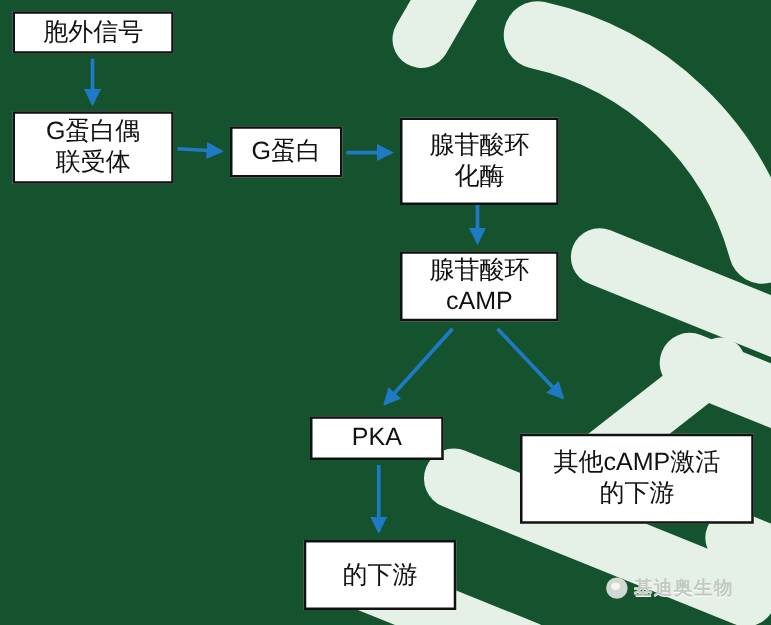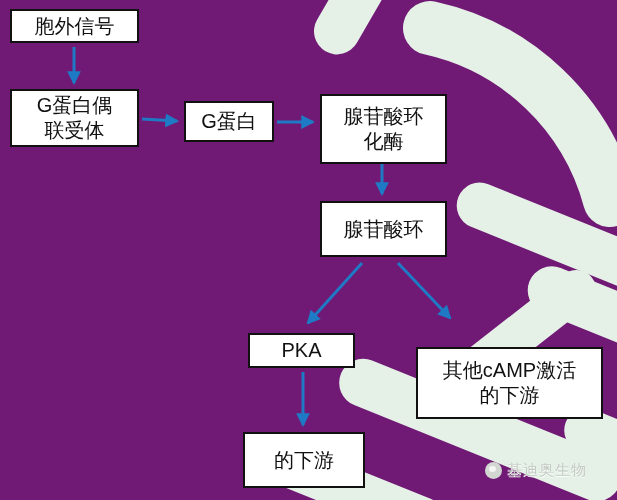--- a/index.html
+++ b/index.html
@@ -1,36 +1,36 @@
 <!DOCTYPE html>
 <html><head>
 <meta charset="utf-8">
 <style>
   html,body{margin:0;padding:0;}
   body{background:#888;font-family:"Liberation Sans","DejaVu Sans",sans-serif;}
   #stage{
-    position:relative;width:617px;height:500px;background:#701a75;
+    position:relative;width:617px;height:500px;background:#14532d;
     overflow:hidden;margin:0 auto;
   }
   #bg-pattern,#arrow-layer{position:absolute;left:0;top:0;width:617px;height:500px;}
   #bg-pattern{z-index:0;}
   #arrow-layer{z-index:1;}
   .node{
     position:absolute;z-index:2;box-sizing:border-box;
     background:#ffffff;border:2px solid #111111;
     display:flex;flex-direction:column;align-items:center;justify-content:center;
     color:#111111;font-size:20px;line-height:25px;text-align:center;
     white-space:nowrap;
   }
   #watermark{
     position:absolute;z-index:3;left:485px;top:461px;
     display:flex;align-items:center;gap:5px;
   }
   #watermark .wm-text{
-    color:#c3c9c3;font-size:15px;font-weight:normal;letter-spacing:1px;
+    color:#c3c9c3;font-size:15px;font-weight:bold;letter-spacing:1px;
     text-shadow:0 1px 0 #ffffff;
   }
   .wm-logo{
     width:17px;height:17px;border-radius:50%;
     background:#d2d7d2;position:relative;display:inline-block;
   }
   .wm-logo::after{
     content:"";position:absolute;left:4px;top:4px;width:7px;height:6px;
     border-radius:50%;background:#f4f6f4;
   }
@@ -83,20 +83,21 @@
     <span>联受体</span>
   </div>
 
   <div class="node" style="left:320px;top:94px;width:127px;height:70px">
     <span>腺苷酸环</span>
     <span>化酶</span>
   </div>
 
   <div class="node" style="left:320px;top:201px;width:127px;height:56px">
     <span>腺苷酸环</span>
+    <span>cAMP</span>
   </div>
 
   <div class="node" style="left:248px;top:333px;width:107px;height:35px">
     <span>PKA</span>
   </div>
 
   <div class="node" style="left:416px;top:347px;width:187px;height:72px">
     <span>其他cAMP激活</span>
     <span>的下游</span>
   </div>

